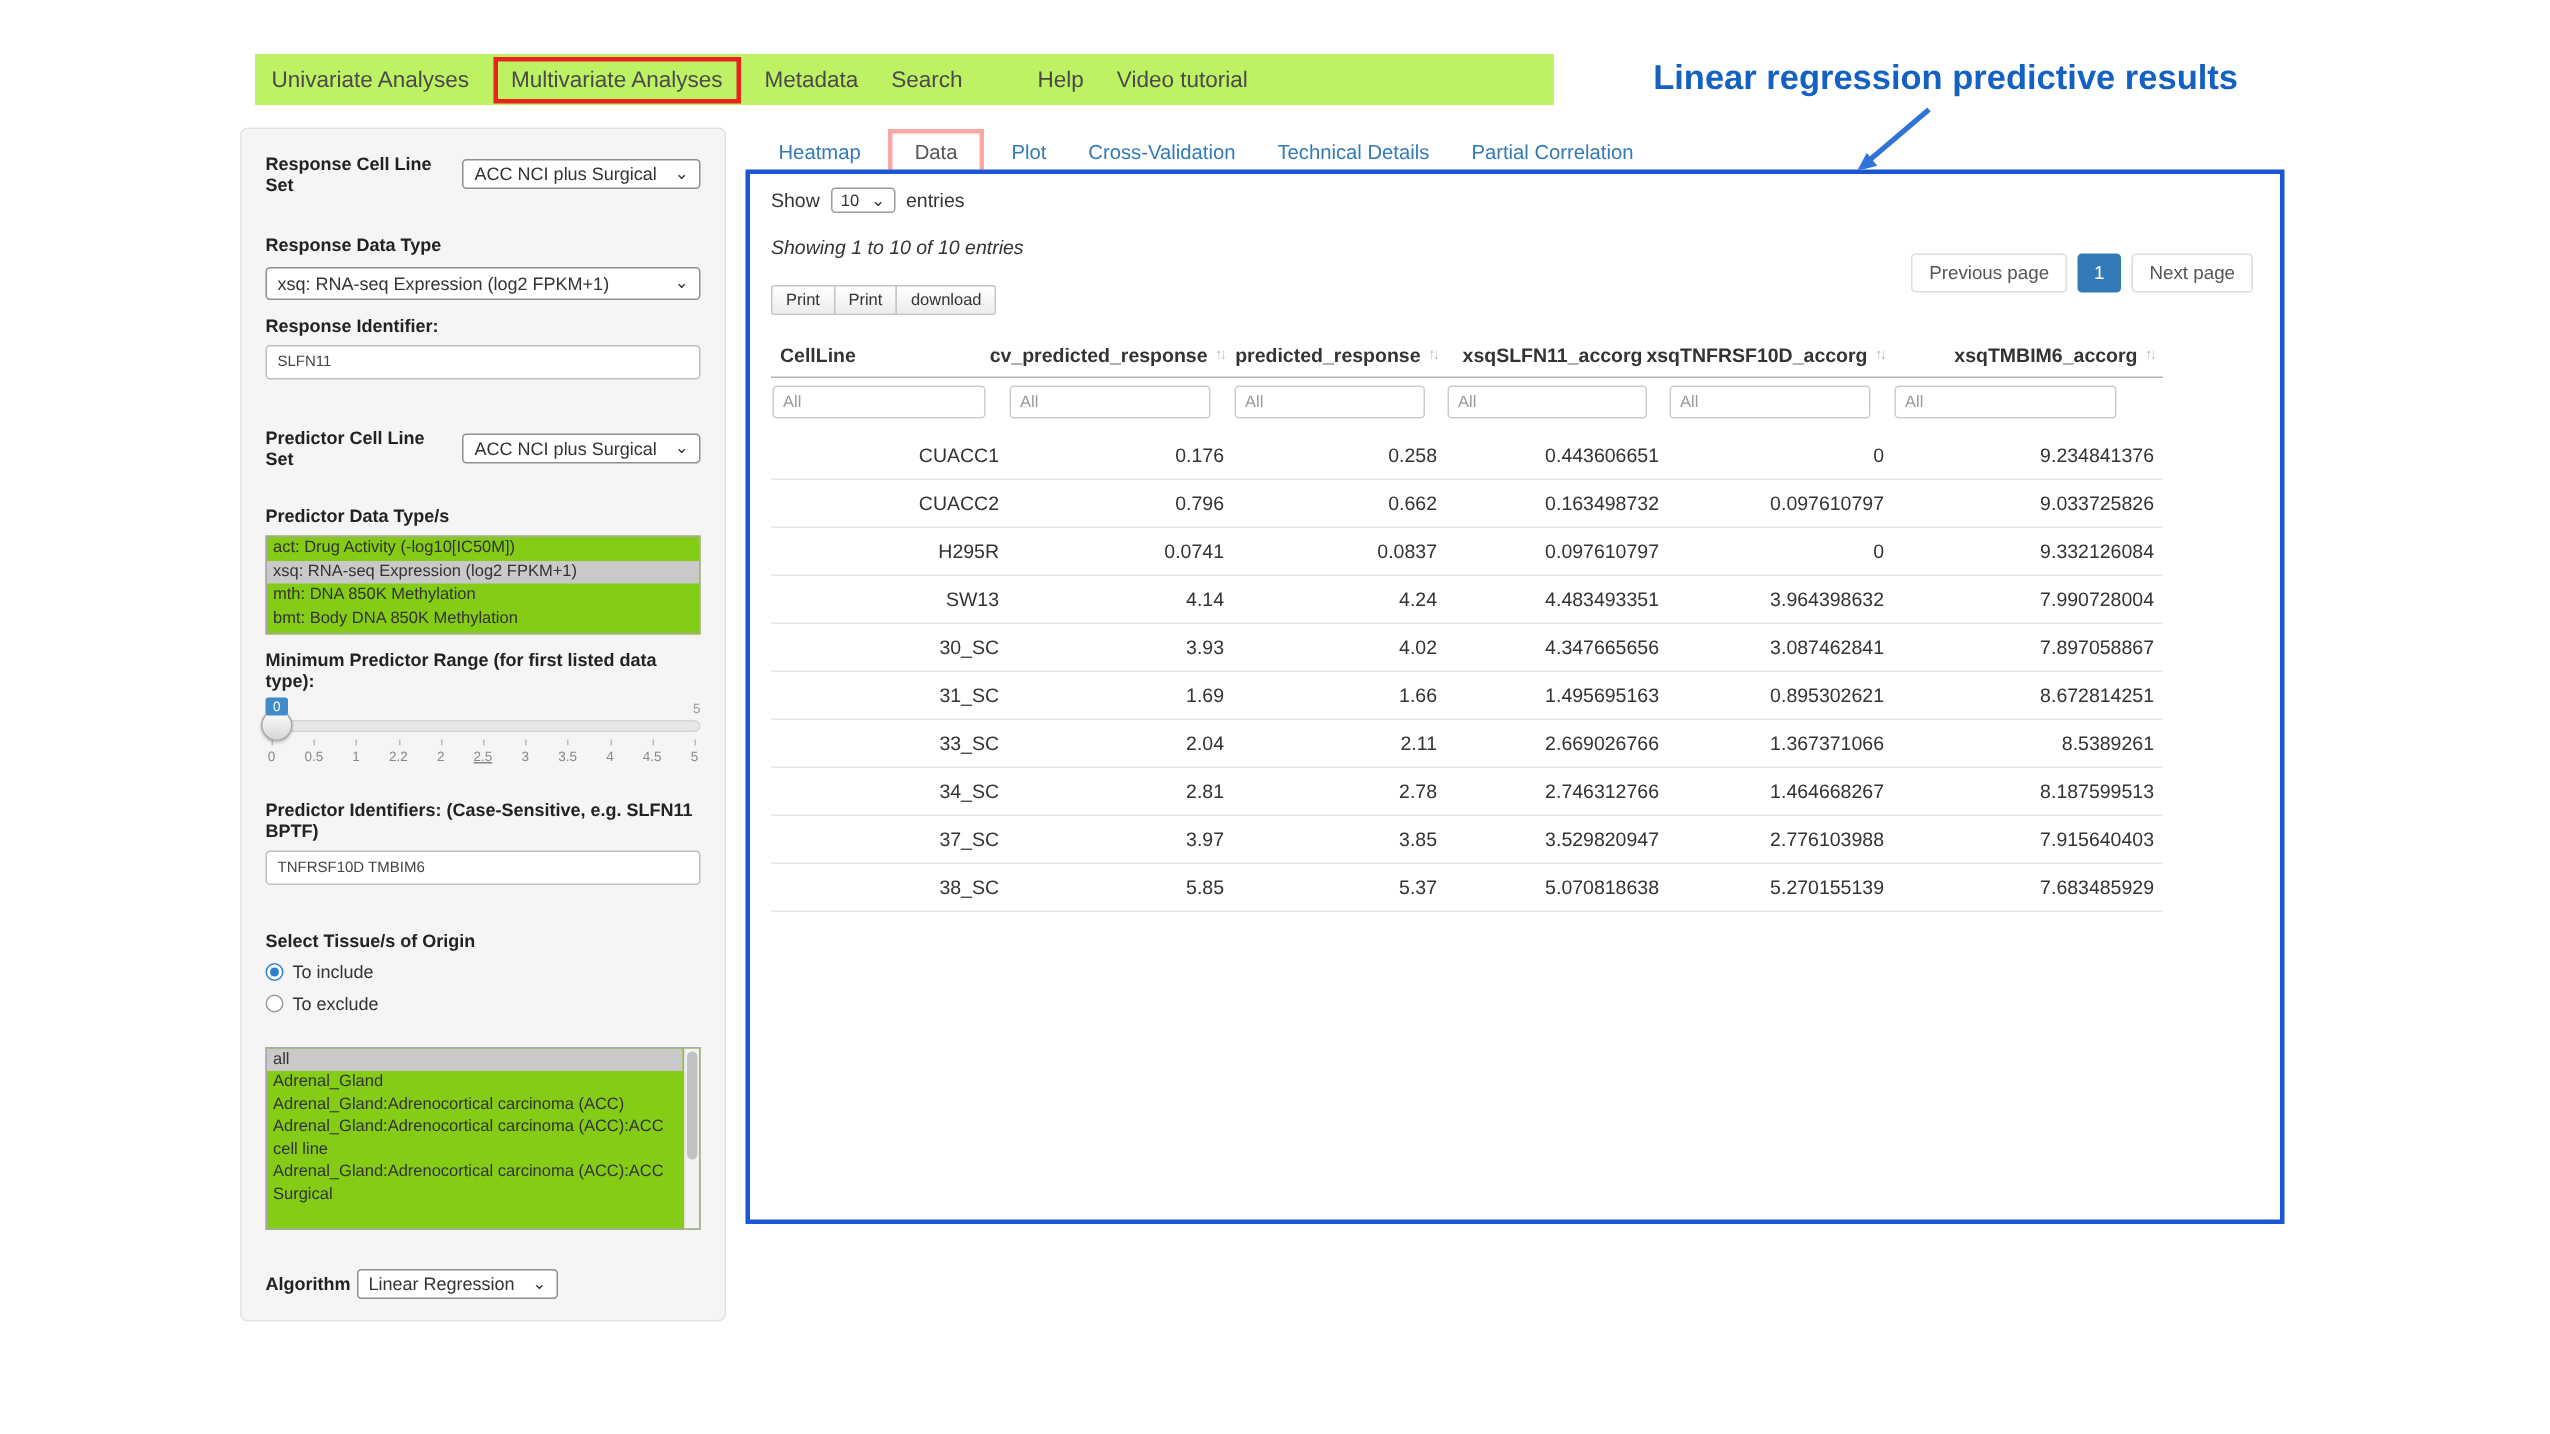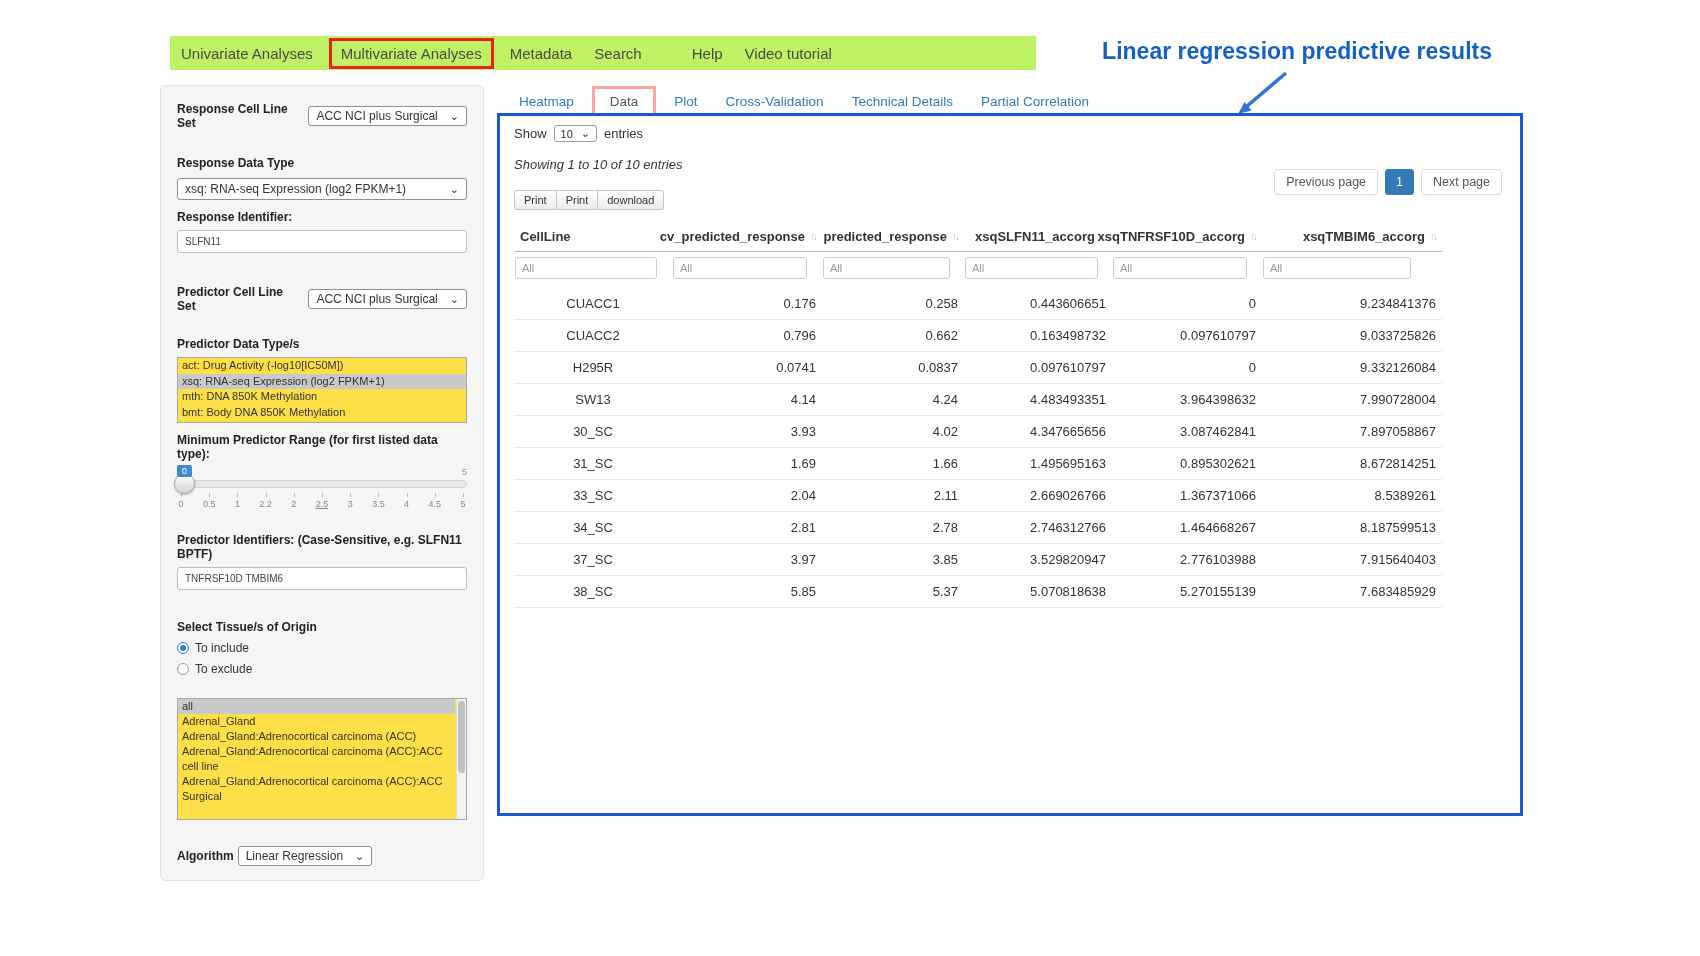--- a/index.html
+++ b/index.html
@@ -47,21 +47,21 @@
   }
   .sel .caret { font-size: 11px; color: #333; line-height: 1; }
   .sel.full { width: 100%; padding: 3px 7px; }
 
   .tinput {
     background: #fff; border: 1px solid #bfbfbf; border-radius: 3px;
     padding: 5px 7px; font-size: 10px; width: 100%; color: #444;
     font-family: "Liberation Sans", sans-serif;
   }
 
-  .listbox { background: #fde047; border: 1px solid #a8a8a8; margin-top: 6px; position: relative; overflow: hidden; }
+  .listbox { background: #84cc16; border: 1px solid #a8a8a8; margin-top: 6px; position: relative; overflow: hidden; }
   .listbox-option { font-size: 11px; padding: 0 4px; line-height: 15.5px; white-space: nowrap; overflow: hidden; cursor: default; }
   .listbox-option.selected { background: #c9c9c9; }
   .listbox-option.wrap { white-space: normal; line-height: 15px; }
   .listbox.predictor { height: 66px; }
   .listbox.tissues { height: 122px; padding-right: 11px; }
   .fake-scrollbar { position: absolute; right: 0; top: 0; width: 10px; height: 100%; background: #f2f2f2; border-left: 1px solid #e2e2e2; }
   .fake-scrollbar .thumb { position: absolute; top: 2px; left: 1px; width: 7px; height: 72px; background: #c1c1c1; border-radius: 4px; }
 
   .slider-wrap { position: relative; margin-top: 4px; height: 54px; }
   .slider-value { position: absolute; left: 0; top: 0; background: #428bca; color: #fff; font-size: 9px; padding: 1px 5px; border-radius: 2px; z-index: 2; }
@@ -108,21 +108,21 @@
   .dt-btn:last-child { border-radius: 0 2px 2px 0; margin-right: 0; }
 
   
   table.data-table { margin-top: 12px; border-collapse: collapse; width: 928px; table-layout: fixed; font-size: 13px; color: #333; }
   .data-table th { padding: 7px 6px; border-bottom: 1px solid #b5b5b5; font-weight: bold; cursor: pointer; }
   .th-inner { display: flex; align-items: center; justify-content: flex-end; gap: 5px; }
   .th-inner.between { justify-content: space-between; }
   .sort-icon { color: #c0c0c0; font-size: 10px; letter-spacing: -2px; }
   .data-table td { padding: 8px 6px; border-bottom: 1px solid #e8e8e8; overflow: hidden; white-space: nowrap; }
   .data-table td.num { text-align: right; }
-  .data-table td.cell-left { text-align: center; }
+  .data-table td.cell-left { text-align: right; }
   td.filter-cell { padding: 5px 6px 9px 1px; border-bottom: none !important; text-align: left !important; }
   td.filter-cell input {
     width: 94%; max-width: 148px; border: 1px solid #cccccc; border-radius: 3px;
     padding: 4px 6px; font-size: 11px; color: #666; font-family: "Liberation Sans", sans-serif;
   }
   td.filter-cell input::placeholder { color: #999; }
 </style>
 </head>
 <body>
 

